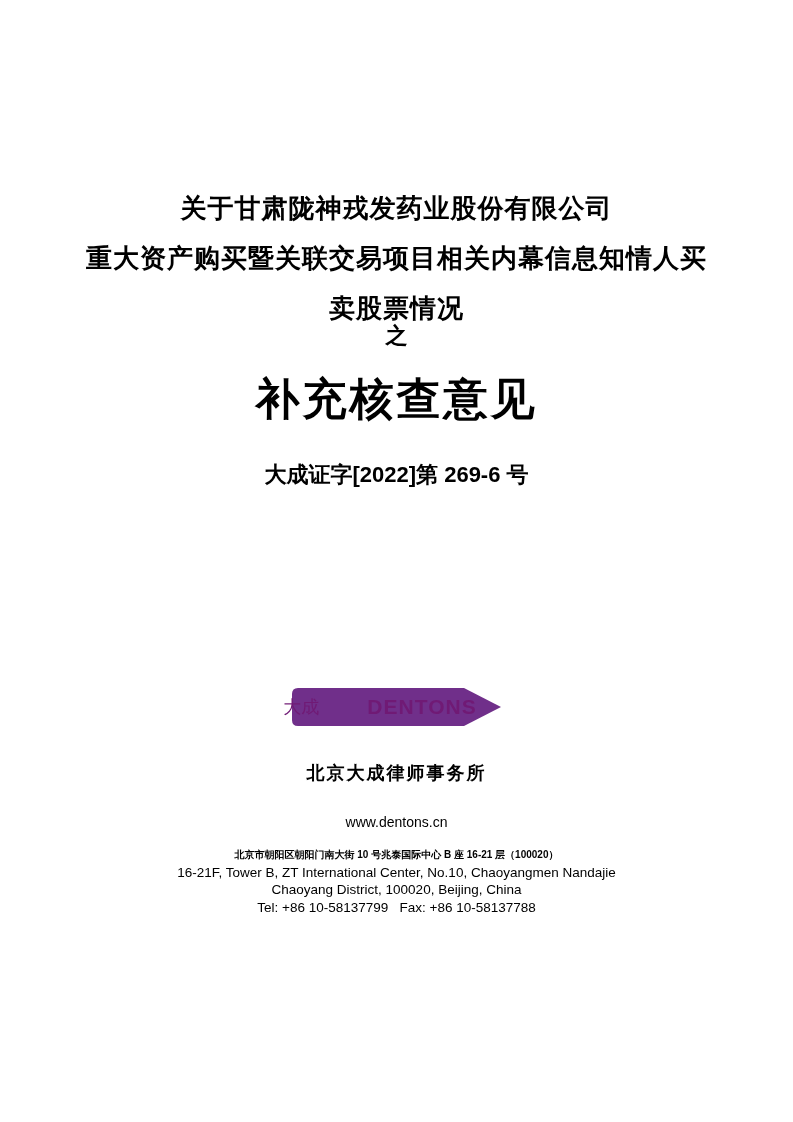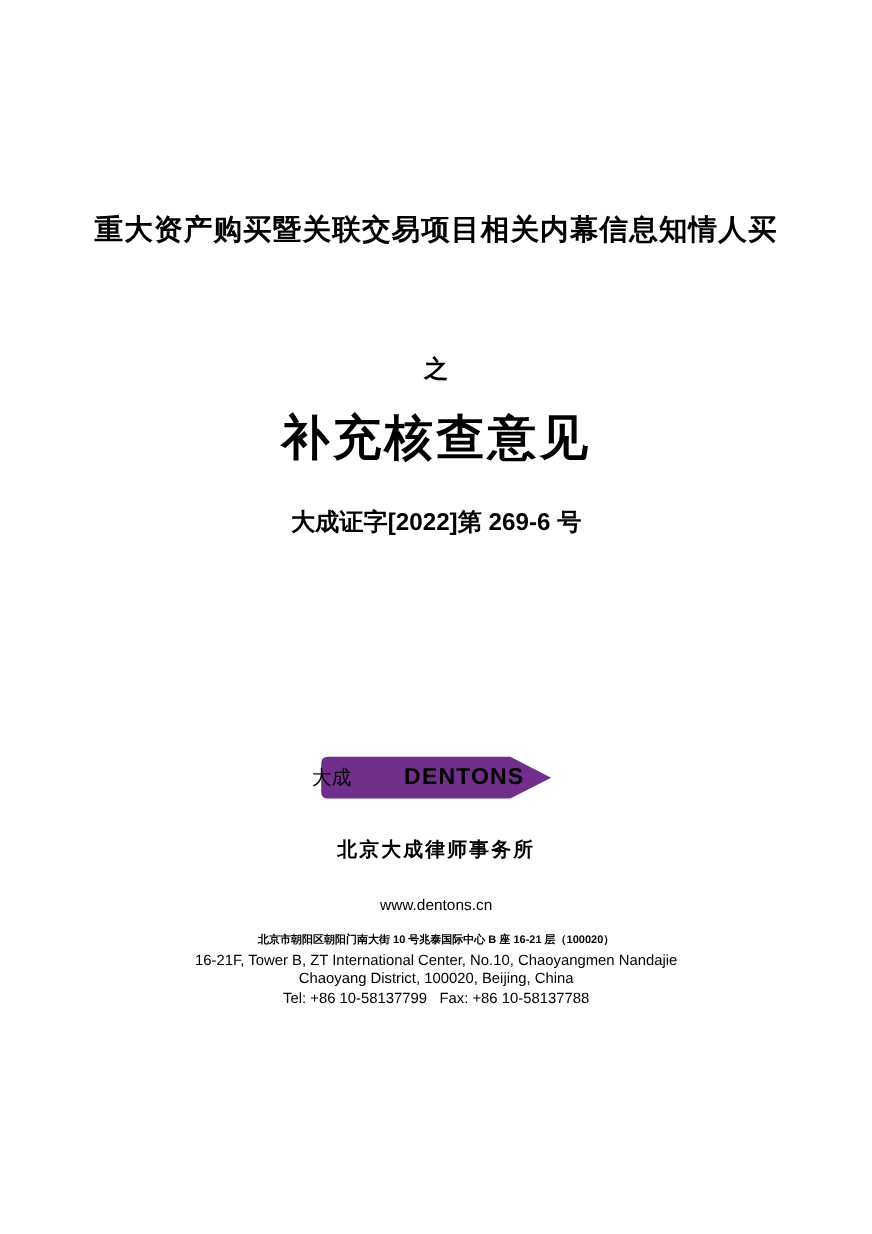--- a/index.html
+++ b/index.html
@@ -63,21 +63,21 @@
   }
   .logo-text {
     position: absolute;
     top: 0;
     left: 0;
     width: 178px;
     height: 40px;
     display: flex;
     align-items: center;
     justify-content: center;
-    color: #000000;
+    color: #701a75;
     white-space: nowrap;
   }
   .logo-cn {
     font-size: 18px;
     font-weight: 500;
     margin-right: 2px;
   }
   .logo-en {
     font-size: 21px;
     font-weight: bold;
@@ -108,21 +108,23 @@
     font-weight: 600;
   }
   .address-line {
     white-space: pre-wrap;
   }
 </style>
 </head>
 <body>
 
 <div class="centered title-block">
+  <div>关于甘肃陇神戎发药业股份有限公司</div>
   <div>重大资产购买暨关联交易项目相关内幕信息知情人买</div>
+  <div>卖股票情况</div>
 </div>
 
 <div class="centered connector">之</div>
 
 <div class="centered main-title">补充核查意见</div>
 
 <div class="centered doc-number">大成证字[2022]第 269-6 号</div>
 
 <div class="logo-wrap">
   <svg class="logo-svg" width="211" height="40" viewBox="0 0 211 40">

